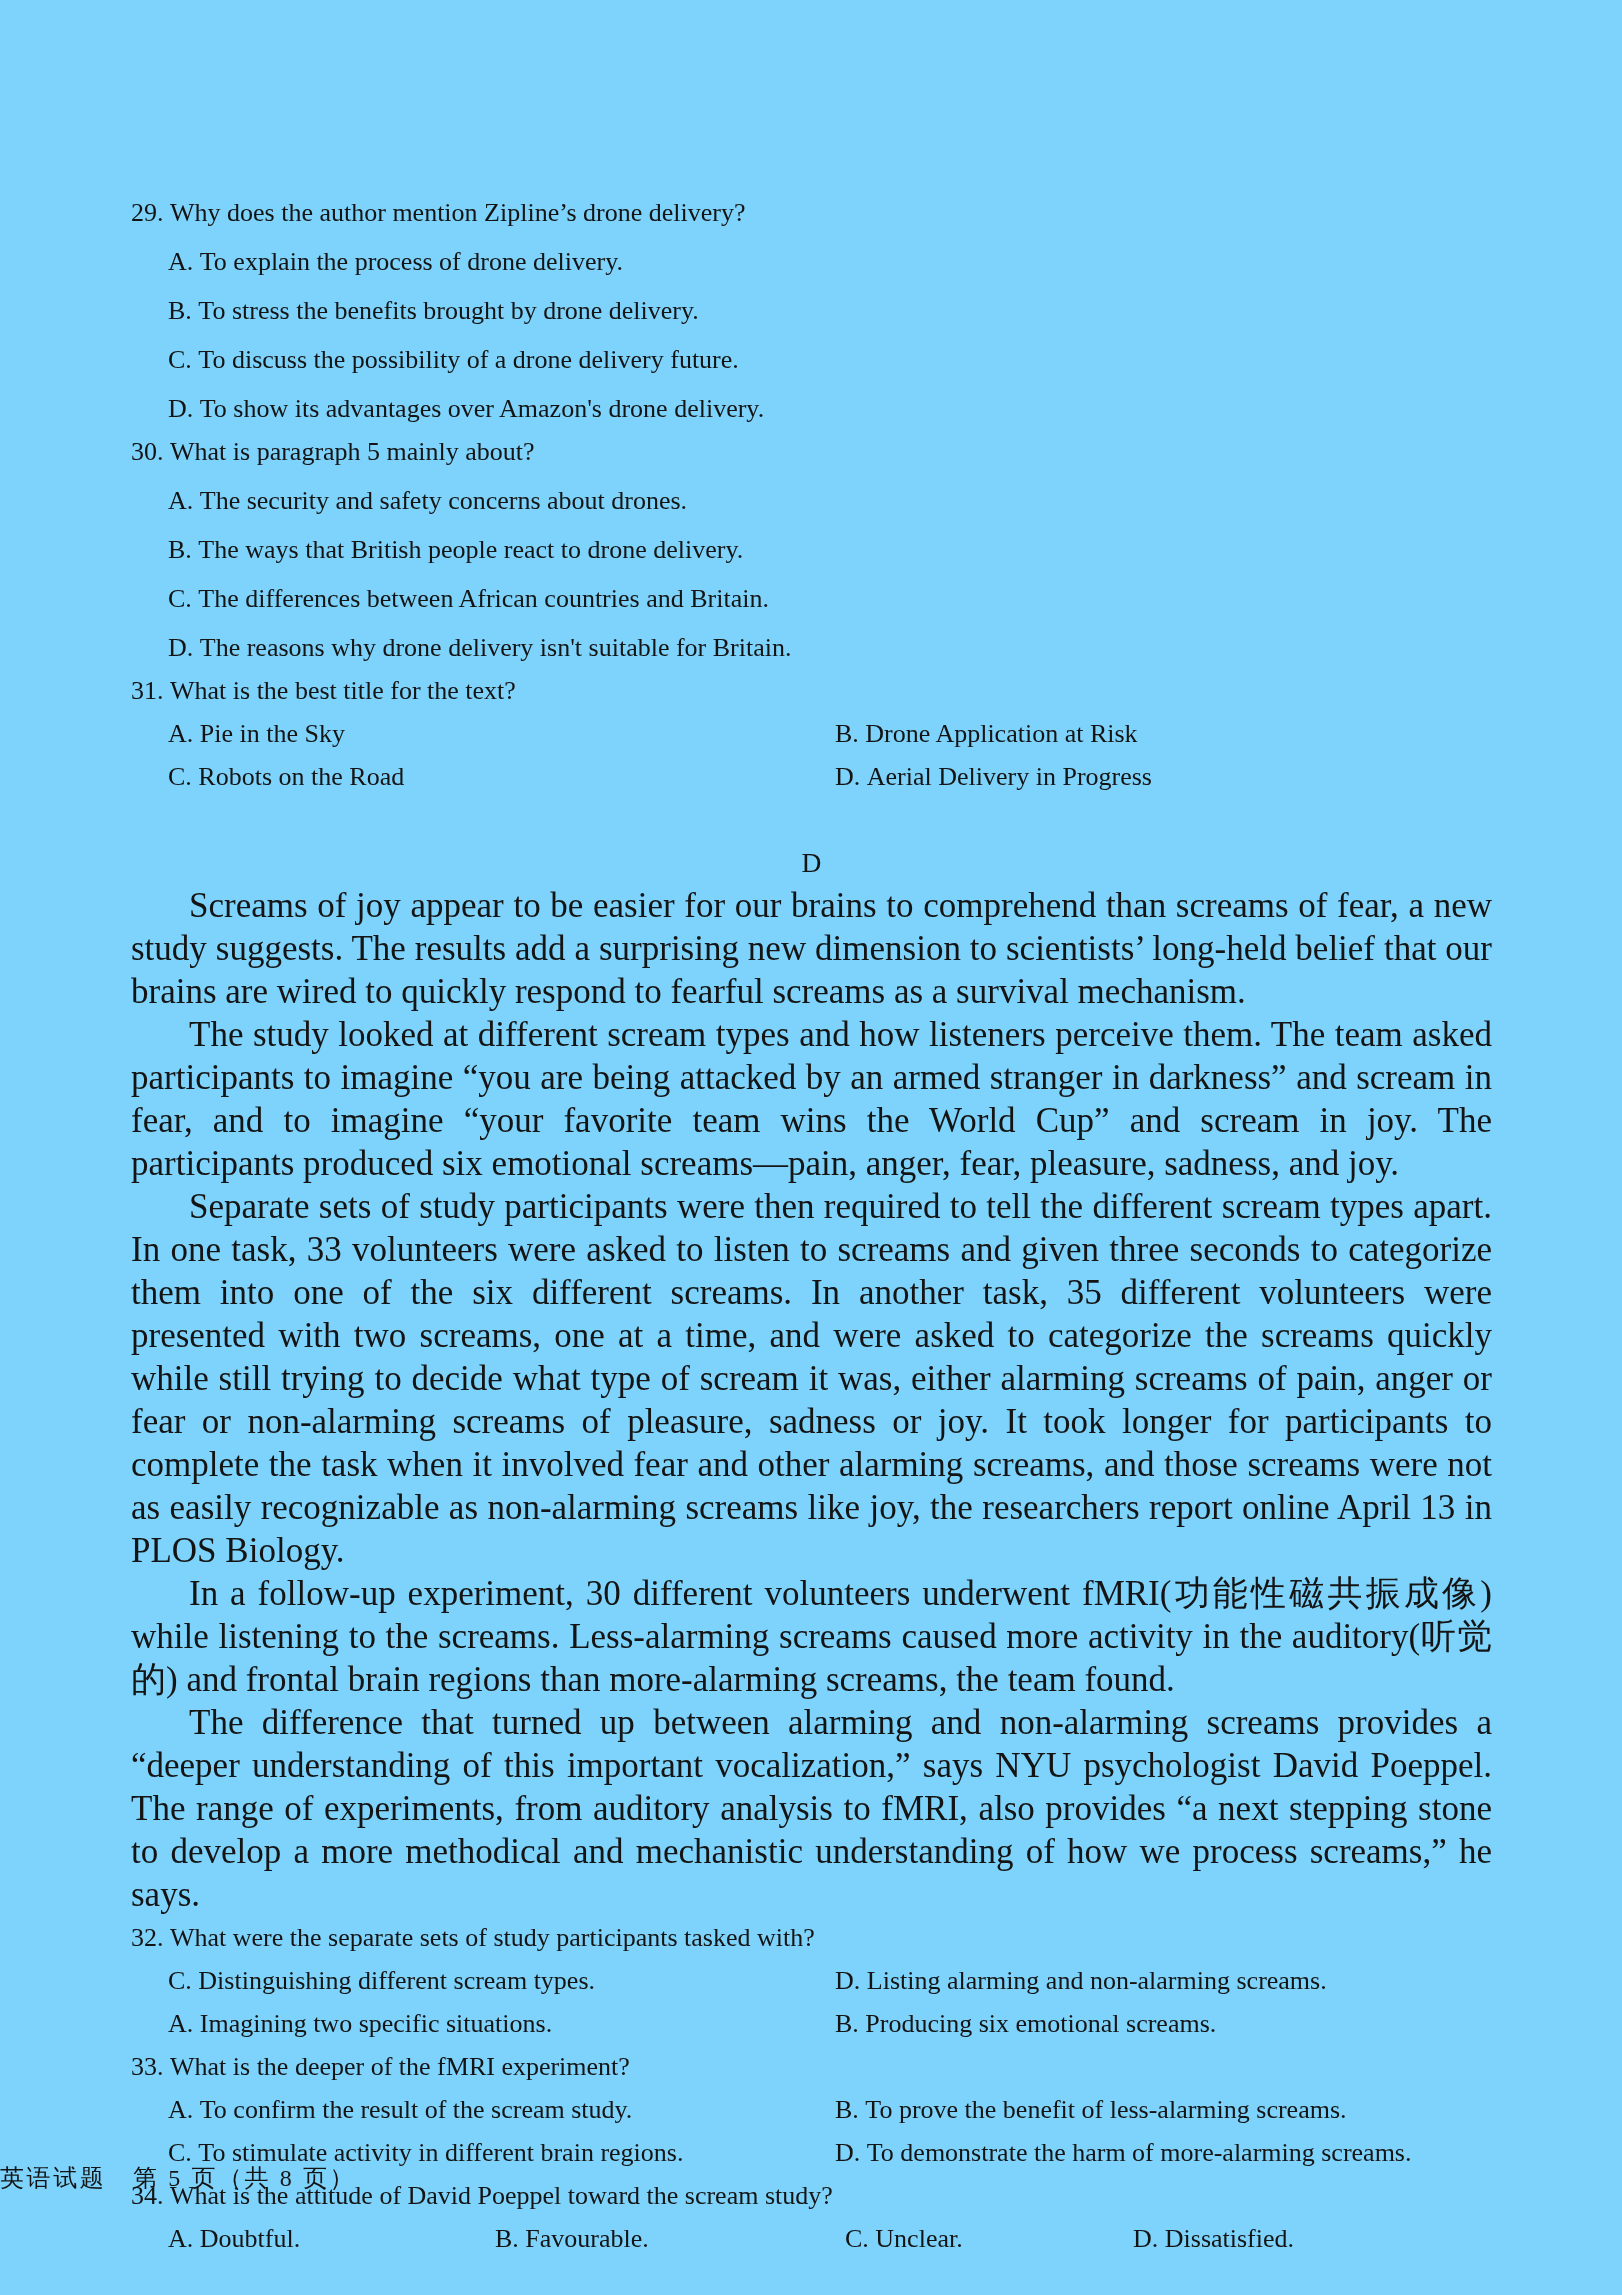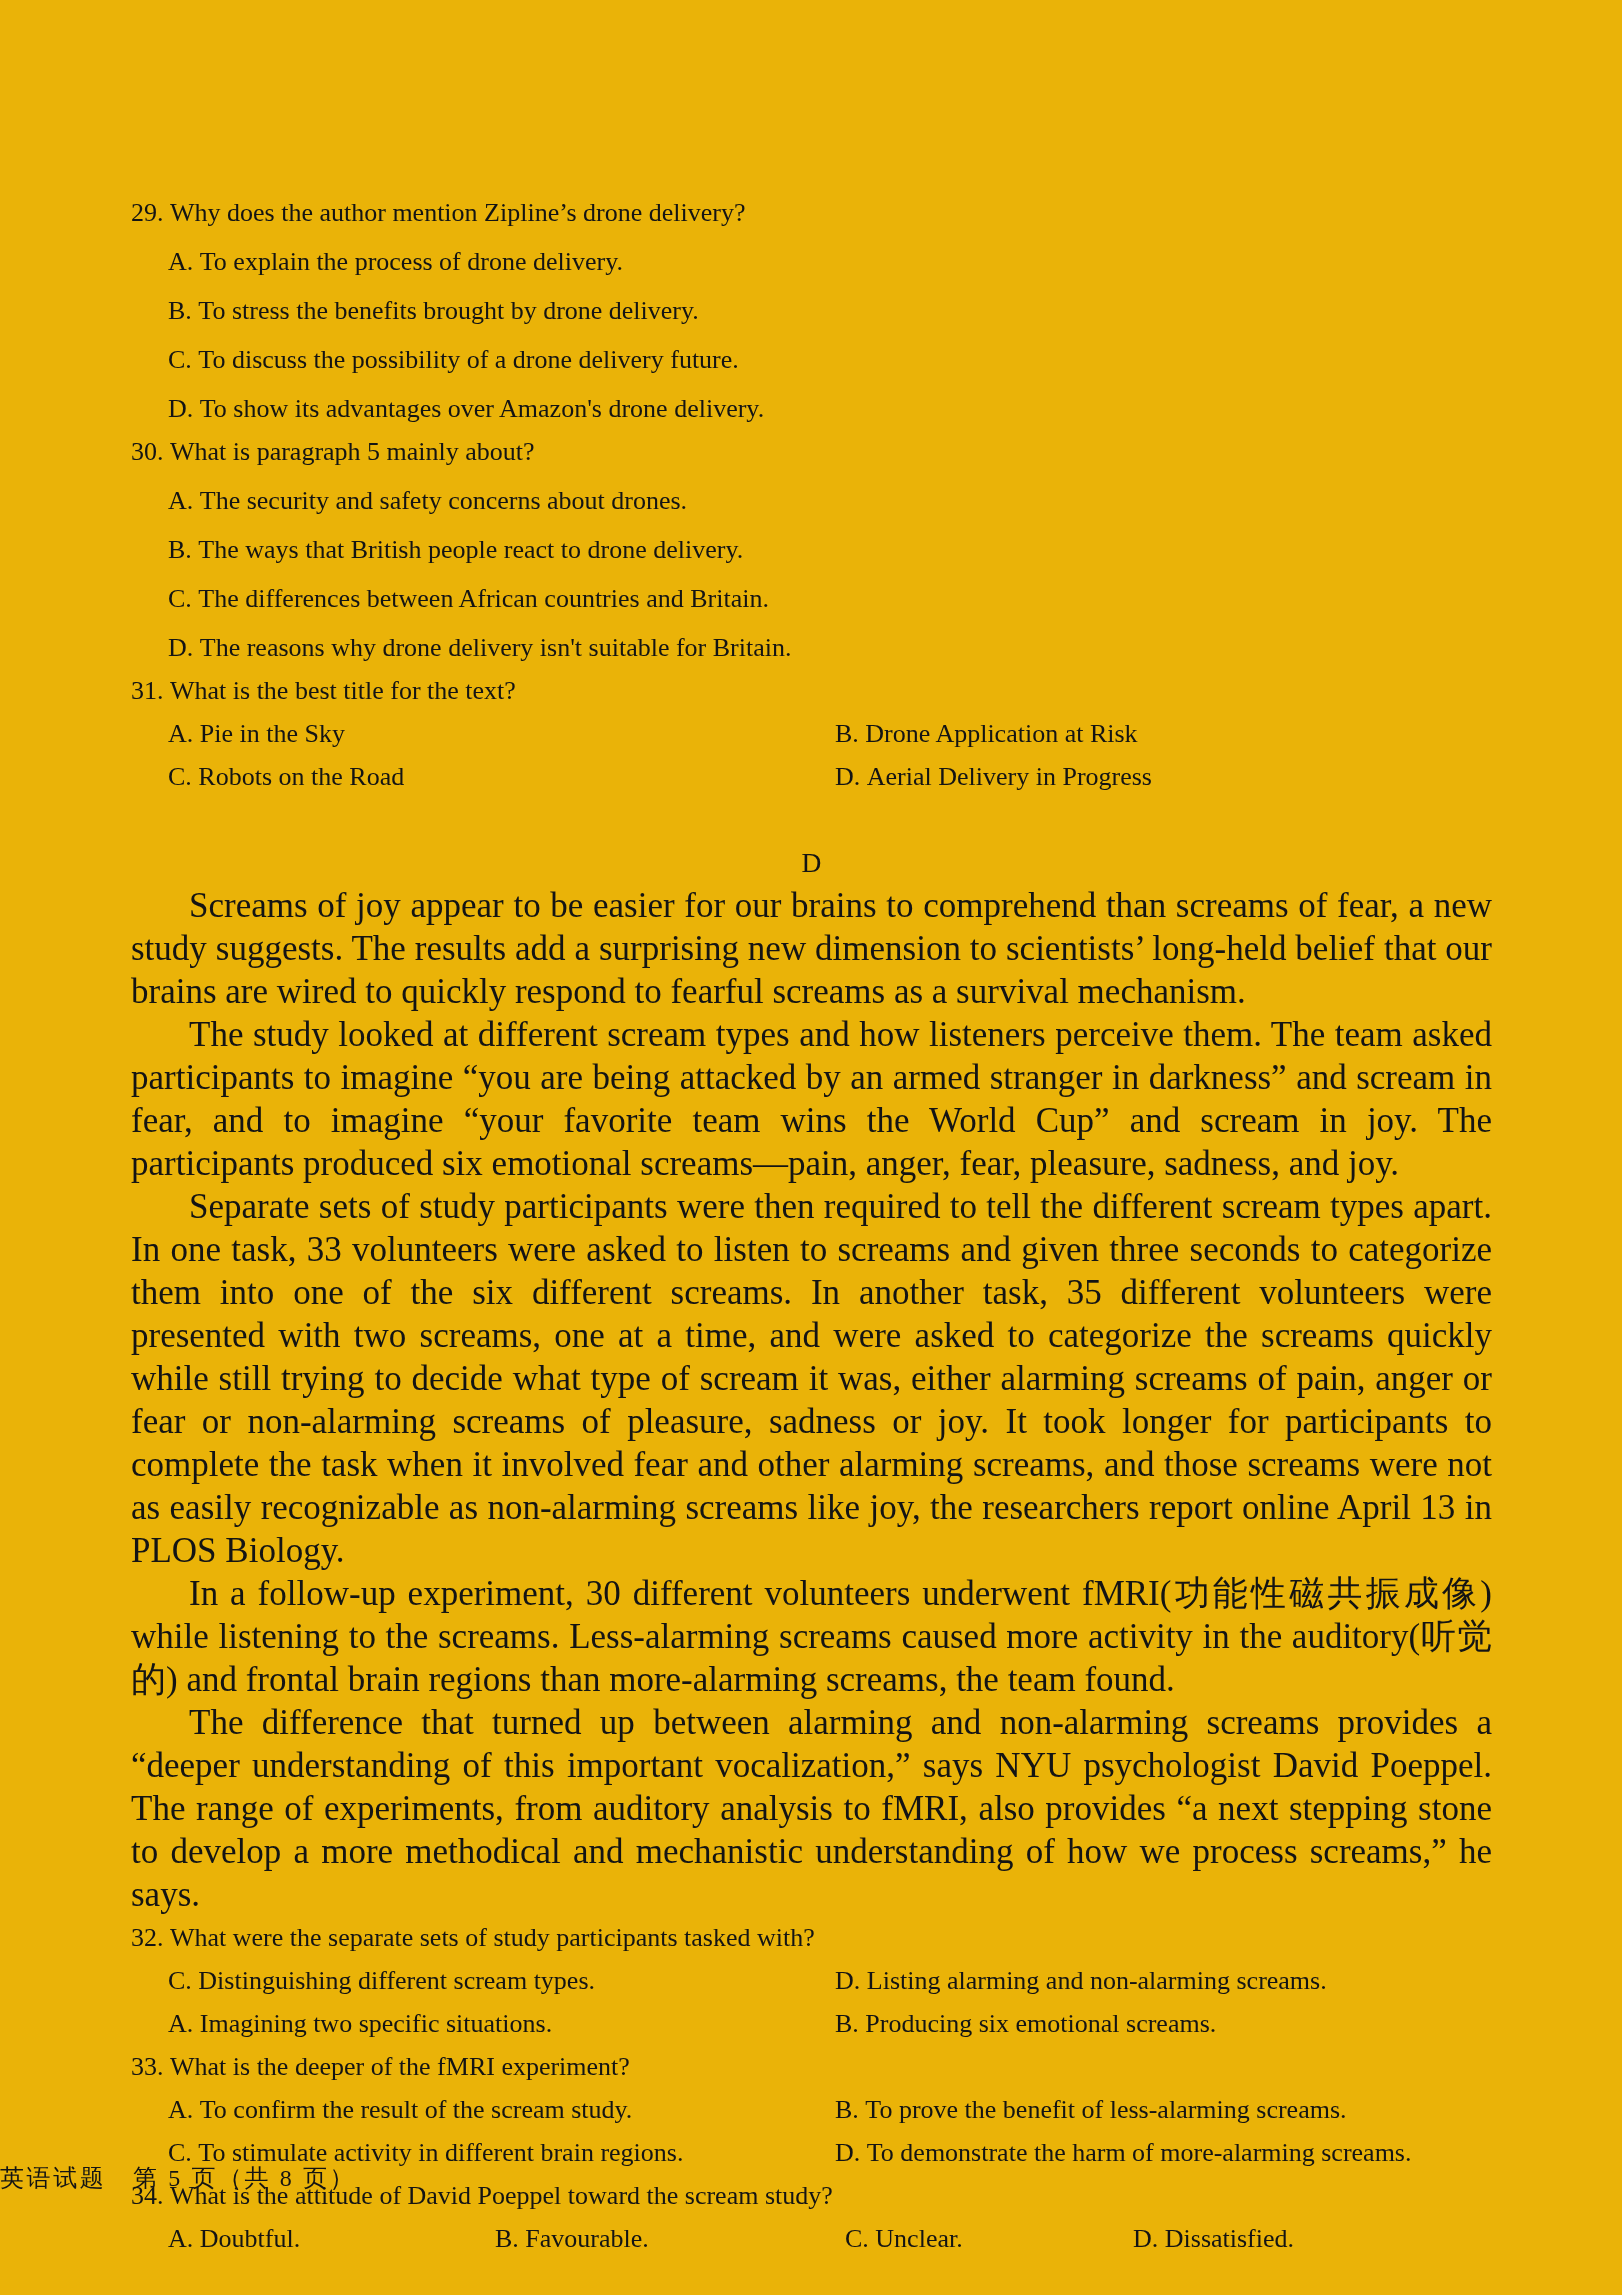--- a/index.html
+++ b/index.html
@@ -1,20 +1,20 @@
 <!DOCTYPE html>
 <html style="font-size:10.5px"><head>
 <meta charset="utf-8">
 <style>
   html, body { margin: 0; padding: 0; background: #e8e8e8; }
   .page {
     position: relative;
     width: 1623px;
     height: 2295px;
-    background: #eab308;
+    background: #7dd3fc;
     font-family: "Liberation Serif", "DejaVu Serif", serif;
     color: #141414;
     overflow: hidden;
   }
   .content {
     position: absolute;
     left: 131px;
     top: 191px;
     width: 1361px;
   }

